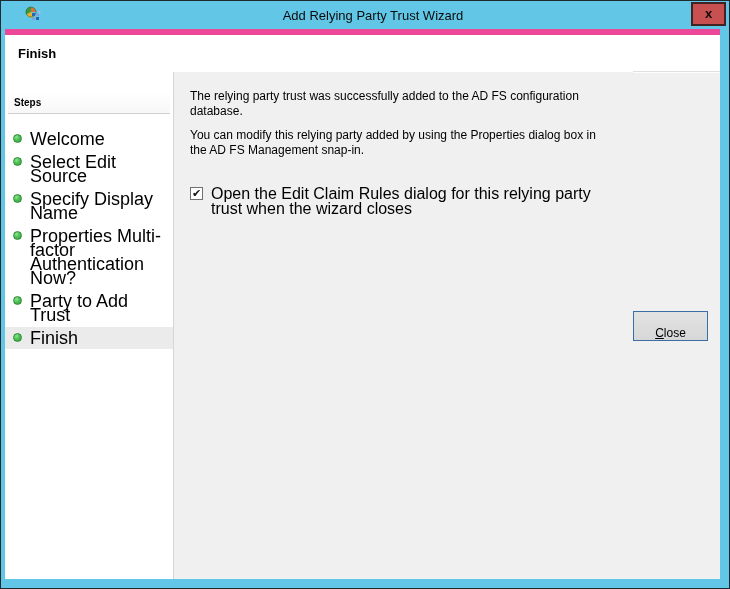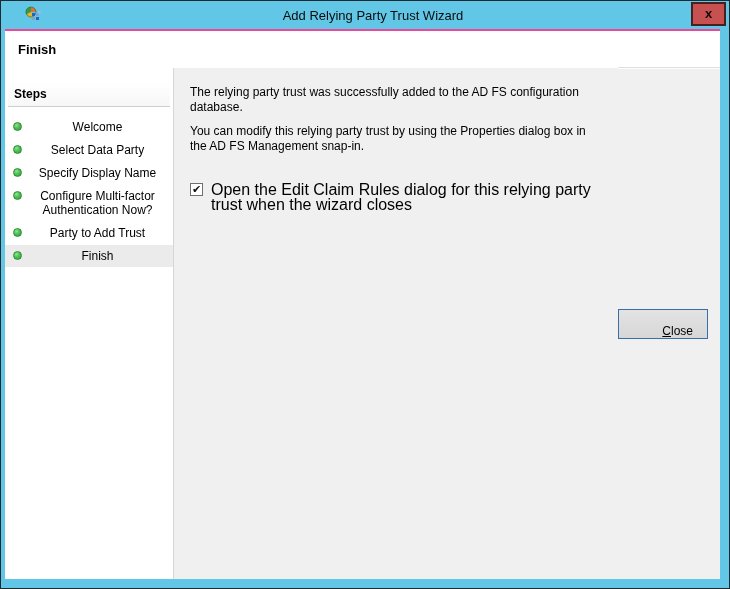--- a/index.html
+++ b/index.html
@@ -31,21 +31,21 @@
     border:2px solid #432222;
     color:#140a0a; font-weight:bold; font-size:13px; line-height:18px;
     text-align:center; padding:0; cursor:pointer;
     font-family:"Liberation Sans",sans-serif;
   }
 
   
   .frame-inner {
     position:absolute; left:4px; top:28px; right:9px; bottom:9px;
     background:#ffffff;
-    border-top:2px solid #ec4899;
+    border-top:6px solid #ec4899;
     display:flex; flex-direction:column;
   }
 
   .page-header {
     height:37px; flex:0 0 37px;
     display:flex; align-items:center;
     padding-left:13px;
     background:#ffffff;
   }
   .page-header .page-title { font-size:13px; font-weight:bold; color:#000; }
@@ -53,33 +53,32 @@
   .body-row { flex:1; display:flex; background:#f0f0f0; min-height:0; }
 
   
   .sidebar {
     width:169px; flex:0 0 169px;
     background:#ffffff;
     border-right:1px solid #d6d6d6;
     padding-top:5px;
   }
   .steps-title {
-    font-size:12px; font-weight:bold; color:#000;
-    margin:8px 3px; padding:6px 0 5px 6px;
+    font-size:10px; font-weight:bold; color:#000;
+    margin:14px 3px; padding:6px 0 5px 6px;
     border-bottom:1px solid #cfcfcf;
     background:linear-gradient(#ffffff,#f7f7f7);
   }
   .steps-list { list-style:none; margin:9px 0 0 0; padding:0; }
   .steps-list li {
     position:relative;
     padding:4px 8px 4px 25px;
     margin-bottom:1px;
-    font-size:12px; line-height:14px; color:#000;
+    font-size:18px; line-height:14px; color:#000;
     cursor:default;
-    text-align:center;
   }
   .steps-list li.selected { background:#ebebeb; }
   .step-dot {
     position:absolute; left:8px; top:6px;
     width:9px; height:9px; border-radius:50%;
     background:radial-gradient(circle at 35% 30%, #90e594 0%, #4cc052 45%, #379e3d 100%);
     border:1px solid #2e8a34;
   }
 
   
@@ -111,26 +110,26 @@
   
   .footer {
     flex:0 0 38px;
     border-top:1px solid #fdfdfd;
     box-shadow:0 -1px 0 #e0e0e0;
     display:flex; align-items:center; justify-content:flex-end;
     padding-right:12px;
     background:#f0f0f0;
   }
   .close-dialog-btn {
-    width:90px; height:23px;
+    width:75px; height:23px;
     background:linear-gradient(#e3e3e3,#d7d7d7);
     border:1px solid #3a6ea5;
     font-size:12px; color:#000;
     font-family:"Liberation Sans",sans-serif;
-    cursor:pointer; padding:14px;text-align:right;
+    cursor:pointer; padding:14px;
   }
   .close-dialog-btn .mnemonic { text-decoration:underline; }
 </style>
 </head>
 <body>
 
 <div class="window">
 
   <div class="titlebar">
     <span class="app-icon">
@@ -162,45 +161,45 @@
 
       <div class="sidebar">
         <div class="steps-title">Steps</div>
         <ul class="steps-list">
           <li>
             <span class="step-dot"></span>
             <span>Welcome</span>
           </li>
           <li>
             <span class="step-dot"></span>
-            <span>Select Data Party</span>
+            <span>Select Edit Source</span>
           </li>
           <li>
             <span class="step-dot"></span>
             <span>Specify Display Name</span>
           </li>
           <li>
             <span class="step-dot"></span>
-            <span>Configure Multi-factor Authentication Now?</span>
+            <span>Properties Multi-factor Authentication Now?</span>
           </li>
           <li>
             <span class="step-dot"></span>
             <span>Party to Add Trust</span>
           </li>
           <li class="selected">
             <span class="step-dot"></span>
             <span>Finish</span>
           </li>
         </ul>
       </div>
 
       <div class="main">
         <div class="content">
           <p>The relying party trust was successfully added to the AD FS configuration database.</p>
-          <p>You can modify this relying party trust by using the Properties dialog box in the AD FS Management snap-in.</p>
+          <p>You can modify this relying party added by using the Properties dialog box in the AD FS Management snap-in.</p>
           <div class="checkbox-row">
             <span class="checkbox">
               <span class="check-glyph">✔</span>
             </span>
             <label>Open the Edit Claim Rules dialog for this relying party trust when the wizard closes</label>
           </div>
         </div>
         <div class="footer">
           <button class="close-dialog-btn"><span class="mnemonic">C</span><span>lose</span></button>
         </div>

